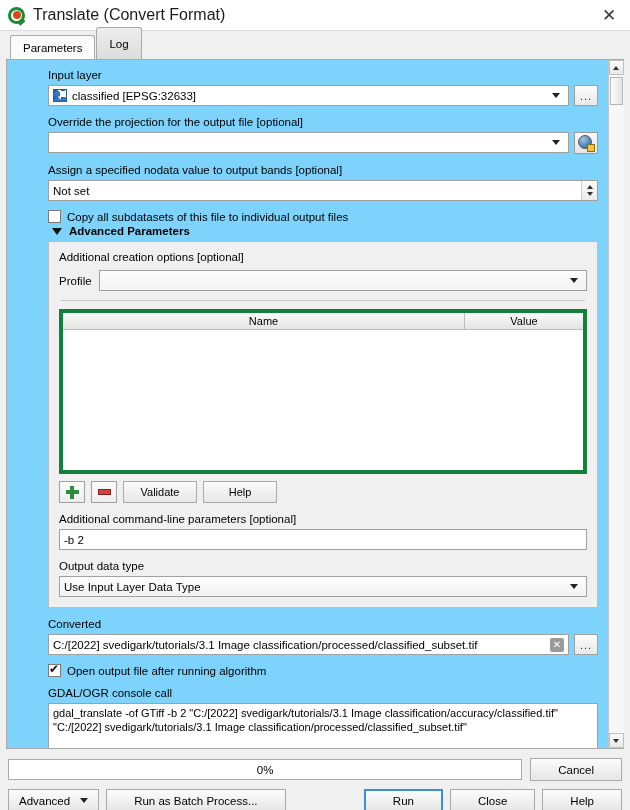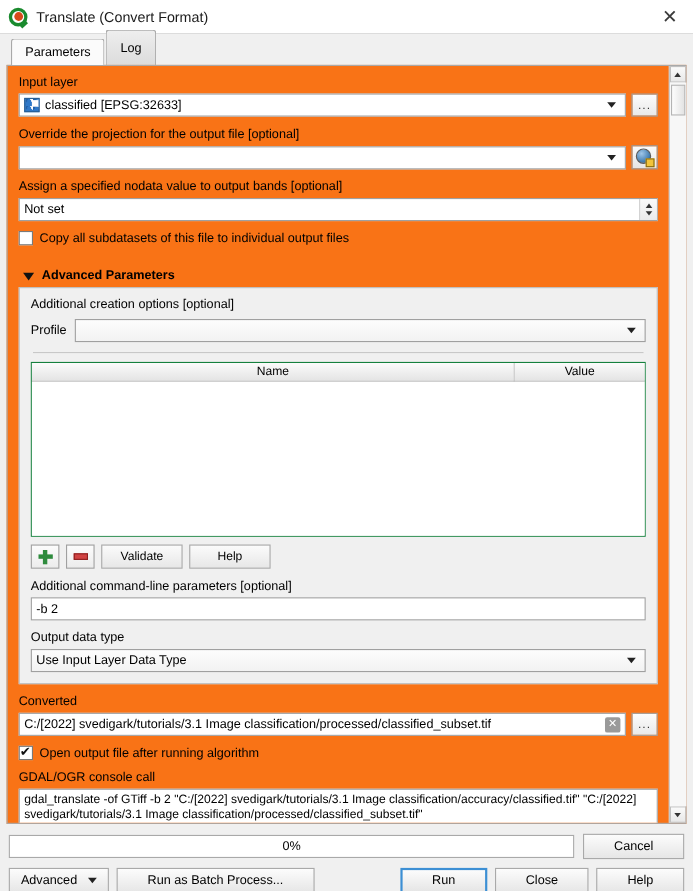--- a/index.html
+++ b/index.html
@@ -26,21 +26,21 @@
     border: 3px solid #1a8a2e; border-radius: 50%;
   }
   #qgis-logo .tail {
     position: absolute; right: 0px; bottom: 0px;
     width: 7px; height: 4px; background: #1a8a2e; transform: rotate(-42deg);
   }
   #qgis-logo .dot {
     position: absolute; left: 4.5px; top: 4.5px;
     width: 8px; height: 8px; border-radius: 50%; background: #d84a1b;
   }
-  #title-text { margin-left: 8px; font-size: 13px; color: #1b1b1b; }
+  #title-text { margin-left: 8px; font-size: 16px; color: #1b1b1b; }
   #close-btn {
     margin-left: auto; width: 30px; height: 26px;
     display: flex; align-items: center; justify-content: center;
     font-size: 17px; color: #3b3b3b; cursor: default; line-height: 1;
   }
   
   #tabstrip {
     height: 28px; padding: 6px 0 0 10px;
     display: flex; align-items: flex-end;
     background: #f0f0f0;
@@ -56,30 +56,31 @@
   }
   .tab.active {
     background: #fbfbfb; height: 24px; position: relative; z-index: 3;
   }
   
   #panel {
     position: relative;
     margin: 0 6px;
     height: 690px;
     border: 1px solid #a9a9a9;
-    background: #f97316;
+    background: #7dd3fc;
     display: flex;
+    padding-left: 31px;
   }
   #scrollarea {
     flex: 1 1 auto; padding: 8px 10px 0 10px; overflow: hidden;
   }
   .lbl { margin: 0 0 3px 0; line-height: 14px; }
   .lbl.top { margin-top: 9px; }
 
-  .row { display: flex; align-items: center; gap: 5px; }
+  .row { display: flex; align-items: flex-start; gap: 5px; }
 
   .combo, .txt, .spin {
     height: 21px; background: #fff;
     border: 1px solid #a0a0a0;
     display: flex; align-items: center;
     padding: 0 4px; font-size: 11.5px;
     flex: 1 1 auto; min-width: 0;
   }
   .combo { background: linear-gradient(#fdfdfd,#f2f2f2); }
   .combo.white { background: #fff; }
@@ -138,30 +139,30 @@
     width: 13px; height: 13px; border: 1px solid #7a7a7a; background: #fff;
     margin-right: 6px; flex: 0 0 auto; position: relative;
   }
   .chk.on::after {
     content: "✔"; position: absolute; left: 0px; top: -3px;
     font-size: 12px; color: #111; line-height: 14px;
   }
   
   #adv-header {
     display: flex; align-items: center; gap: 7px;
-    margin: 22px 0 4px 4px; font-weight: bold; font-size: 11.5px;
+    margin: 2px 0 4px 4px; font-weight: bold; font-size: 11.5px;
   }
   .tri-dn-lg { width:0;height:0;border-left:5px solid transparent;border-right:5px solid transparent;border-top:7px solid #111; }
   #adv-box {
     border: 1px solid #bdbdbd; padding: 8px 10px 10px 10px; background: #f0f0f0;
   }
   .profile-row { display: flex; align-items: center; gap: 7px; margin-top: 6px; }
   .hr { height: 1px; background: #c8c8c8; margin: 9px 2px 0 2px; }
   
-  #opt-table { border: 1px solid #15803d; background: #fff; margin-top: 8px; }
+  #opt-table { border: 4px solid #15803d; background: #fff; margin-top: 8px; }
   #opt-head { display: flex; height: 17px; }
   .th {
     background: linear-gradient(#fbfbfb,#e4e4e4);
     border-right: 1px solid #bdbdbd; border-bottom: 1px solid #bdbdbd;
     display: flex; align-items: center; justify-content: center;
     font-size: 11px;
   }
   .th.name { flex: 1 1 auto; }
   .th.value { width: 118px; border-right: none; }
   #opt-body { height: 140px; background: #fff; }

